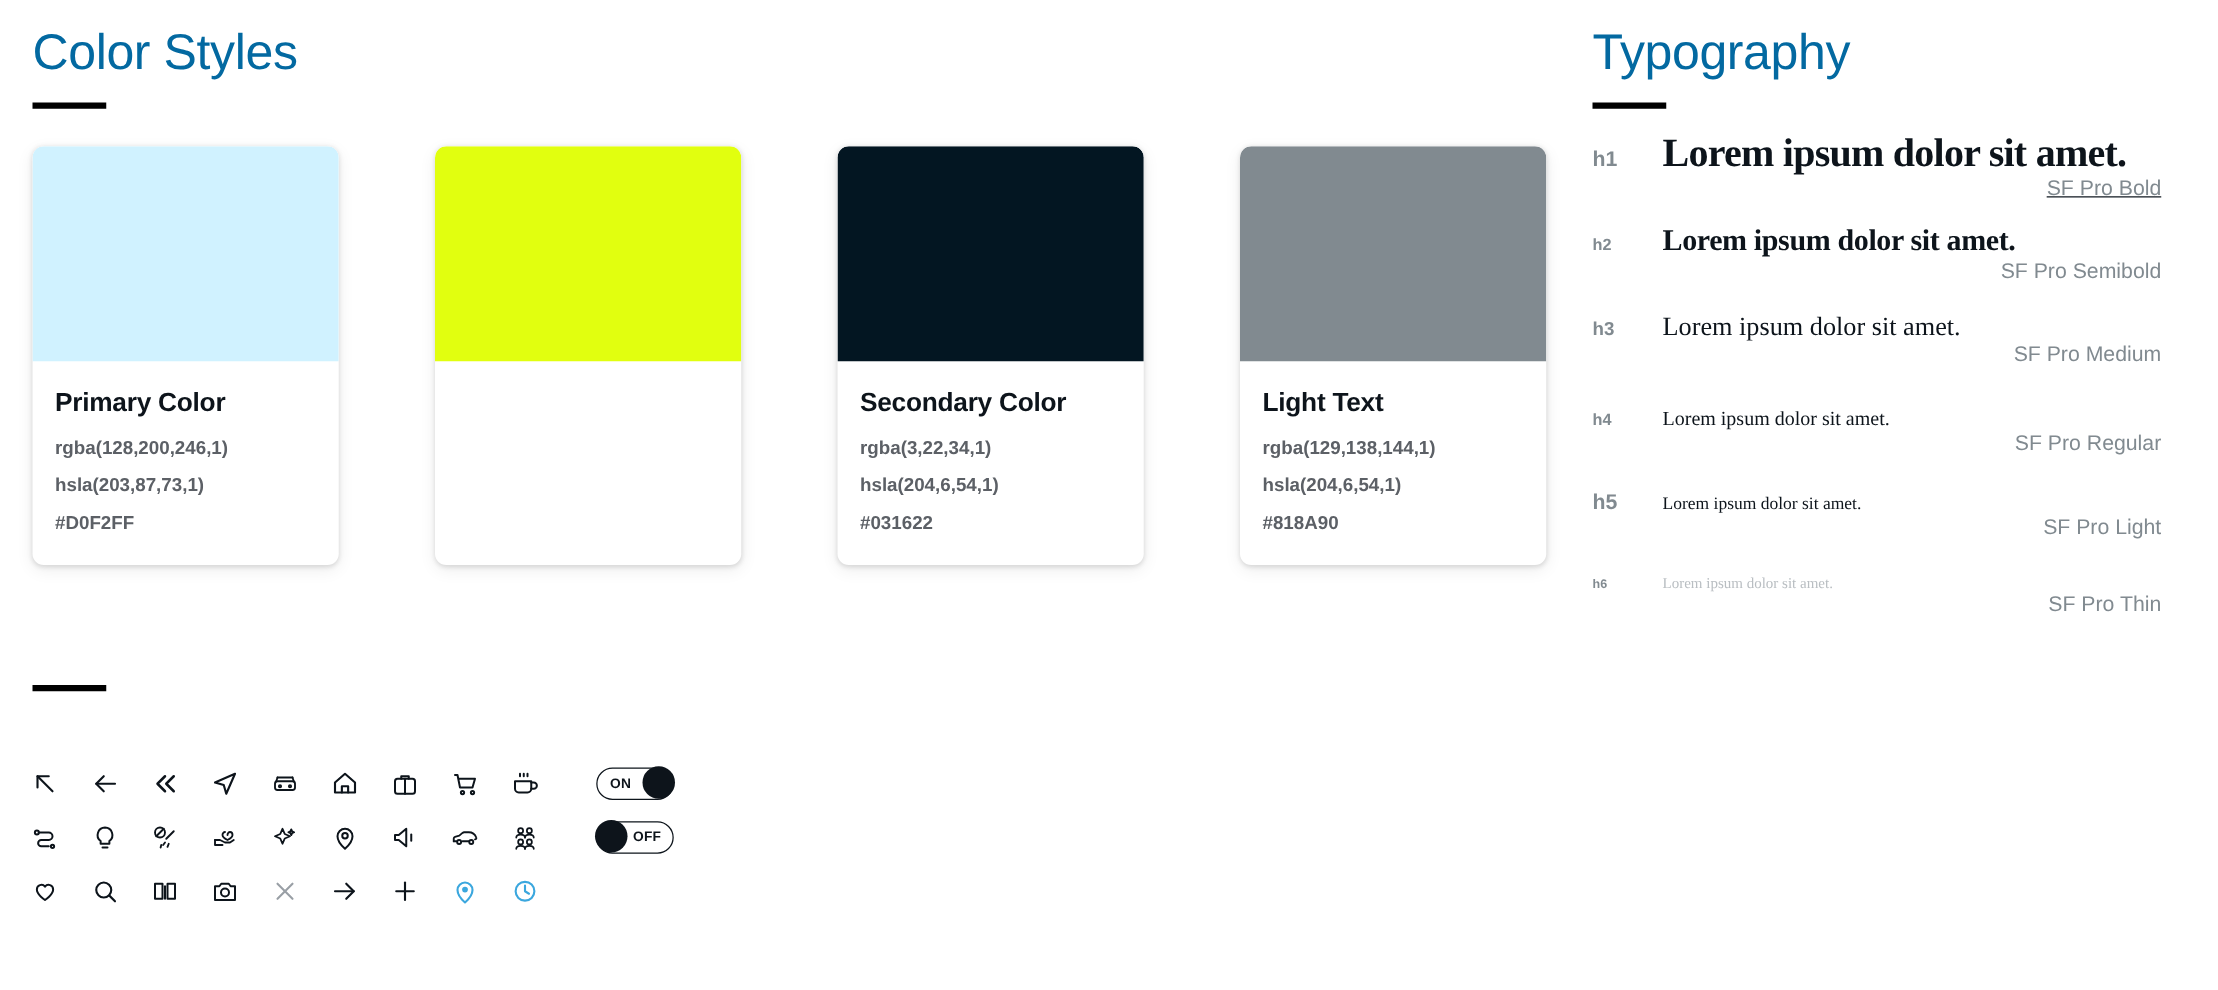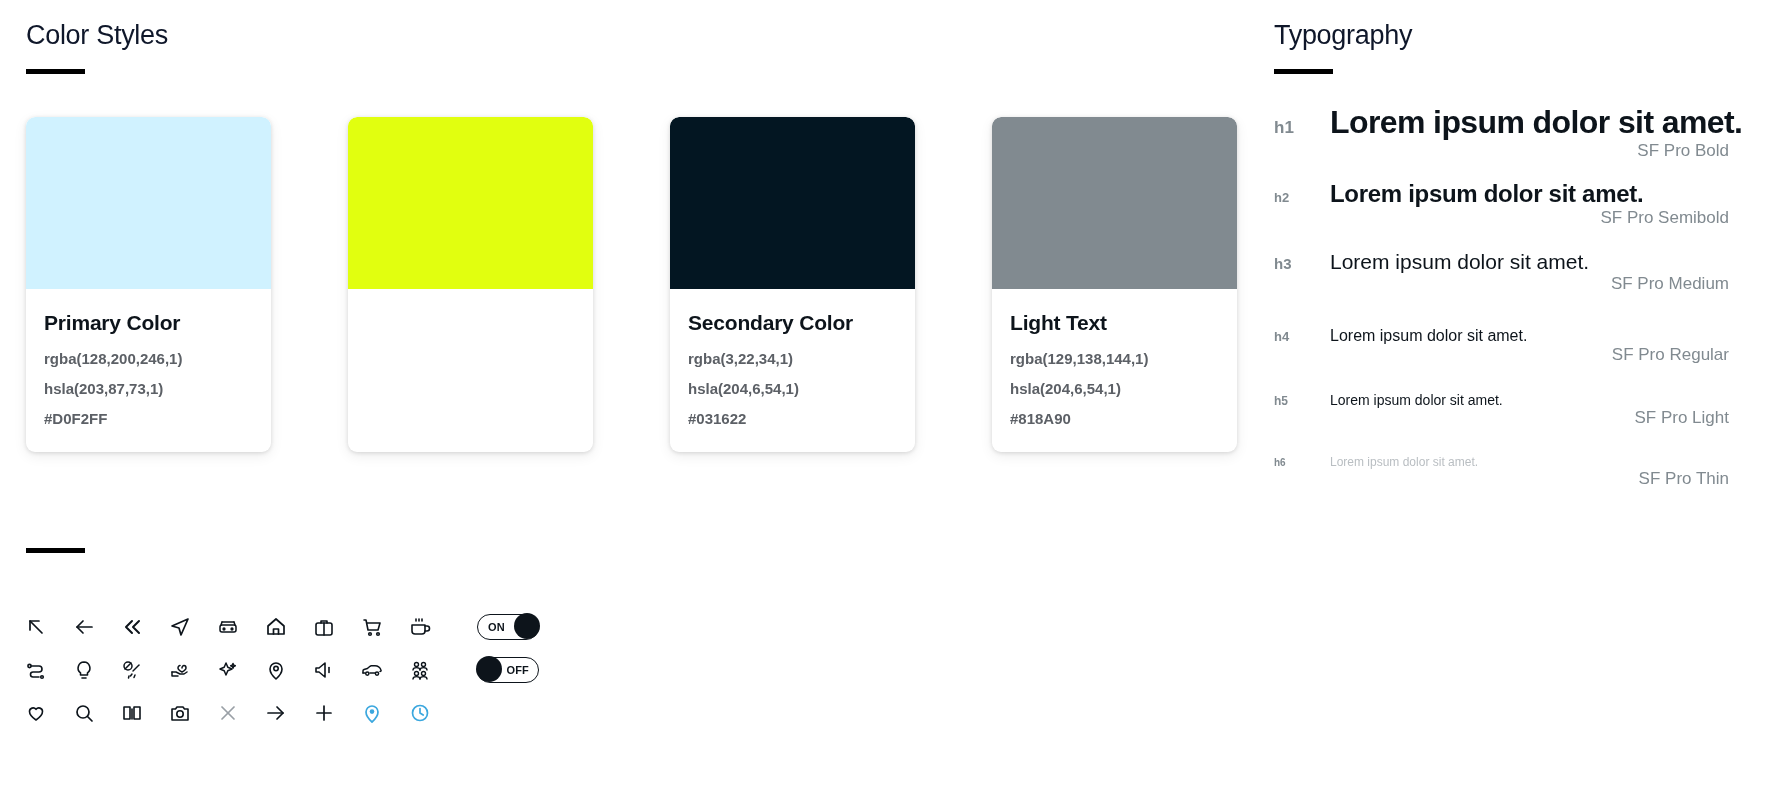--- a/index.html
+++ b/index.html
@@ -19,24 +19,24 @@
     display: flex;
     width: 1774px;
     height: 792px;
   }
   .col-left  { width: 1265px; position: relative; padding: 0; }
   .col-right { width: 509px;  position: relative; }
 
   
   .section-head { position: absolute; }
   .section-title {
-    font-size: 27px;
+    font-size: 40px;
     font-weight: 400;
     letter-spacing: -0.3px;
-    color: #0f172a;
+    color: #0369a1;
     line-height: 1;
   }
   .section-rule {
     width: 59px;
     height: 5px;
     background: #000000;
     margin-top: 20px;
   }
 
   #color-head { left: 26px; top: 22px; }
@@ -142,43 +142,43 @@
     display: flex;
     align-items: baseline;
     white-space: nowrap;
   }
   .typo-tag {
     color: #818a90;
     font-weight: 700;
     flex: 0 0 auto;
     width: 56px;
   }
-  .typo-sample { color: #0d141b; }
+  .typo-sample { color: #0d141b; font-family: Liberation Serif, serif; }
   .typo-weight {
     text-align: right;
     color: #818a90;
     font-size: 17px;
     font-weight: 400;
     padding-right: 45px;
   }
 
   .r1 .typo-tag { font-size: 17px; }
   .r1 .typo-sample { font-size: 32px; font-weight: 700; letter-spacing: -0.6px; }
   .r2 .typo-tag { font-size: 13px; }
   .r2 .typo-sample { font-size: 24px; font-weight: 700; letter-spacing: -0.3px; }
   .r3 .typo-tag { font-size: 15px; }
   .r3 .typo-sample { font-size: 21px; font-weight: 400; }
   .r4 .typo-tag { font-size: 13px; }
   .r4 .typo-sample { font-size: 16px; font-weight: 400; }
-  .r5 .typo-tag { font-size: 12px; }
+  .r5 .typo-tag { font-size: 17px; }
   .r5 .typo-sample { font-size: 14px; font-weight: 400; }
   .r6 .typo-tag { font-size: 10px; }
   .r6 .typo-sample { font-size: 12px; font-weight: 400; color: #b9bec2; }
 
-  .sp-h1 { height: 39px; }
+  .sp-h1 { height: 39px; text-decoration: underline; }
   .sp-h2 { height: 42px; }
   .sp-h3 { height: 53px; }
   .sp-h4 { height: 47px; }
   .sp-h5 { height: 47px; }
   .sp-h6 { height: 47px; }
 </style>
 </head>
 <body>
 
 <div class="page">

